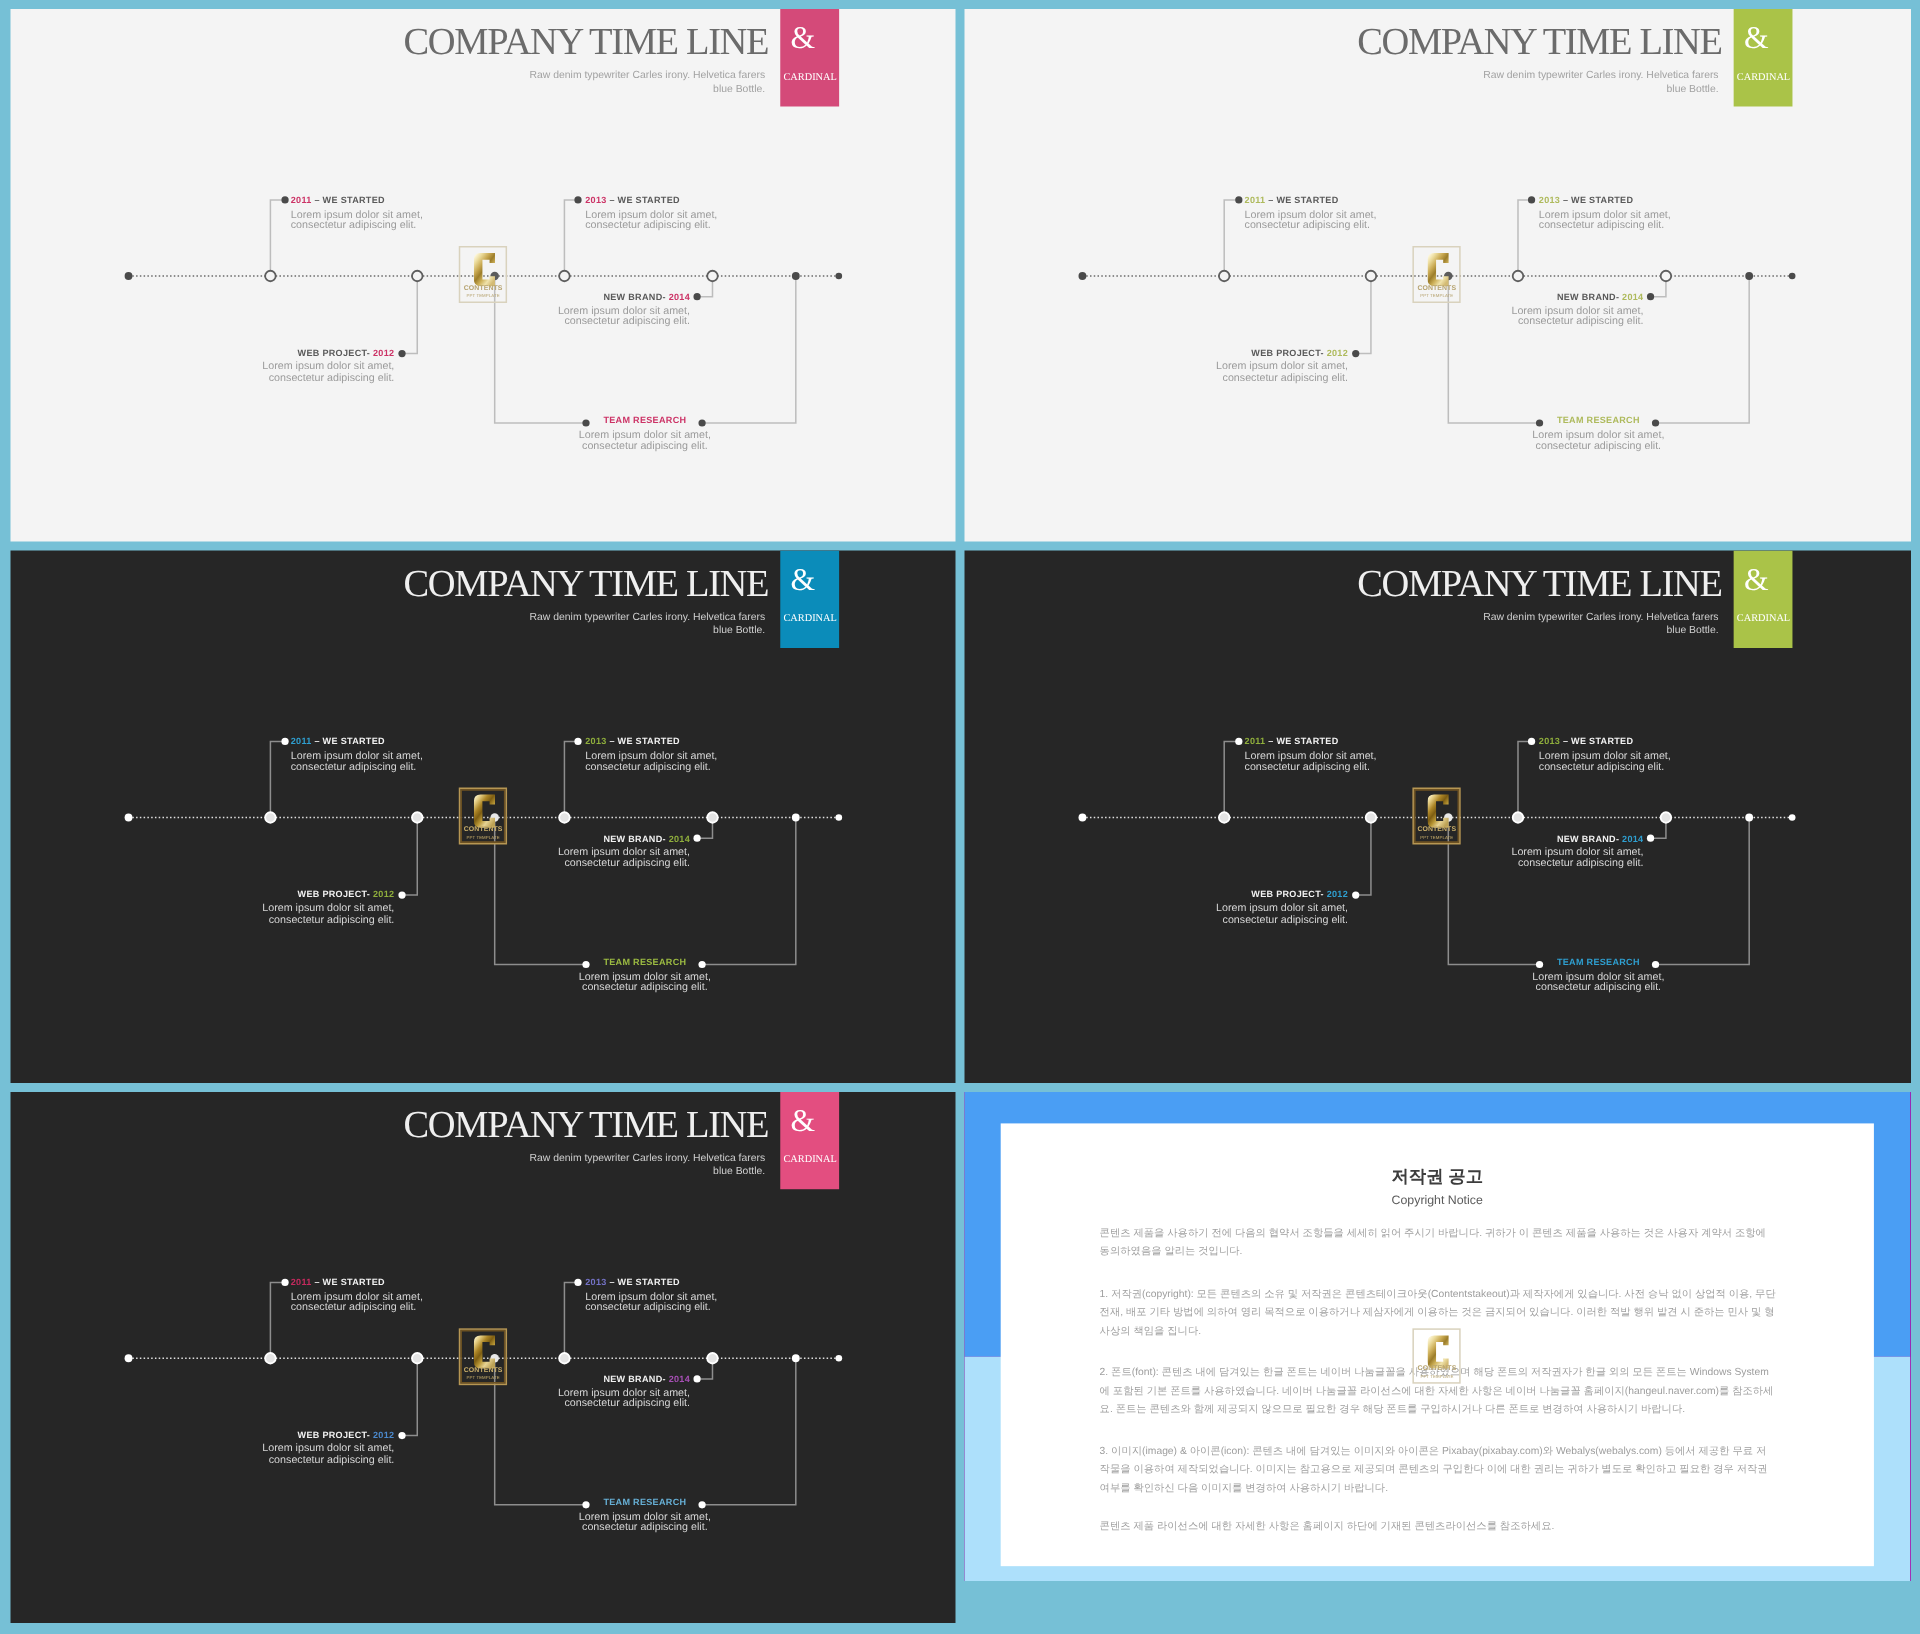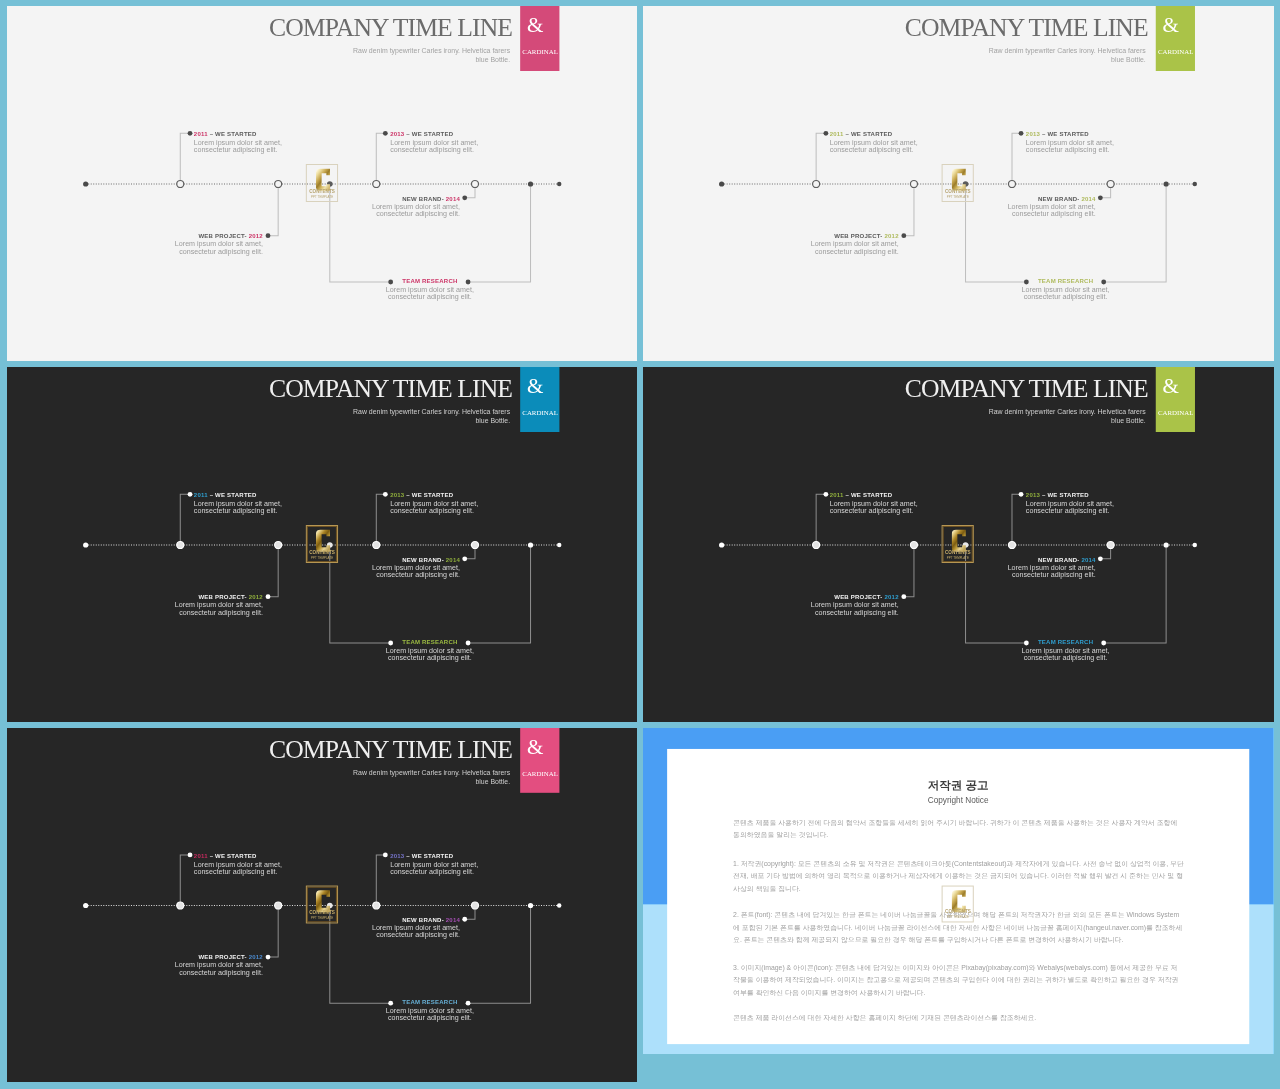--- a/index.html
+++ b/index.html
@@ -423,21 +423,21 @@
           <div class="b" style="color:#d6d6d6">Lorem ipsum dolor sit amet,
 consectetur  adipiscing  elit.</div>
         </div>
         <div class="ev" style="left:420.3px;top:271.4px;transform:translateX(-50%);text-align:center;">
           <div class="h"><span style="color:#67b0d6">TEAM RESEARCH</span></div>
           <div class="b" style="color:#d6d6d6">Lorem ipsum dolor sit amet,
 consectetur  adipiscing  elit.</div>
         </div>
       </div>
     </div>
-    <div class="slide" style="left:643.2px;top:728px;width:630.4px;height:326px;background:#7dd3fc">
+    <div class="slide" style="left:643.2px;top:728px;width:630.4px;height:326px;background:#a21caf">
       <div class="inner" style="transform:scale(1.0054226475279107,0.9971830985915493)">
         <div class="cp-top" style="background:#4a9ef4"></div>
         <div class="cp-bot" style="background:#ade0fb"></div>
         <div class="cp-card">
           <div class="cp-h1">저작권 공고</div>
           <div class="cp-h2">Copyright Notice</div>
           <div class="cp-p" style="top:68.4px">콘텐츠 제품을 사용하기 전에 다음의 협약서 조항들을 세세히 읽어 주시기 바랍니다. 귀하가 이 콘텐츠 제품을 사용하는 것은 사용자 계약서 조항에 동의하였음을 알리는 것입니다.</div>
           <div class="cp-p" style="top:109px">1. 저작권(copyright): 모든 콘텐츠의 소유 및 저작권은 콘텐츠테이크아웃(Contentstakeout)과 제작자에게 있습니다. 사전 승낙 없이 상업적 이용, 무단전재, 배포 기타 방법에 의하여 영리 목적으로 이용하거나 제삼자에게 이용하는 것은 금지되어 있습니다. 이러한 적발 행위 발견 시 준하는 민사 및 형사상의 책임을 집니다.</div>
           <div class="cp-p" style="top:161.6px">2. 폰트(font): 콘텐츠 내에 담겨있는 한글 폰트는 네이버 나눔글꼴을 사용하였으며 해당 폰트의 저작권자가 한글 외의 모든 폰트는 Windows System에 포함된 기본 폰트를 사용하였습니다. 네이버 나눔글꼴 라이선스에 대한 자세한 사항은 네이버 나눔글꼴 홈페이지(hangeul.naver.com)를 참조하세요. 폰트는 콘텐츠와 함께 제공되지 않으므로 필요한 경우 해당 폰트를 구입하시거나 다른 폰트로 변경하여 사용하시기 바랍니다.</div>
           <div class="cp-p" style="top:214.4px">3. 이미지(image) &amp; 아이콘(icon): 콘텐츠 내에 담겨있는 이미지와 아이콘은 Pixabay(pixabay.com)와 Webalys(webalys.com) 등에서 제공한 무료 저작물을 이용하여 제작되었습니다. 이미지는 참고용으로 제공되며 콘텐츠의 구입한다 이에 대한 권리는 귀하가 별도로 확인하고 필요한 경우 저작권 여부를 확인하신 다음 이미지를 변경하여 사용하시기 바랍니다.</div>

